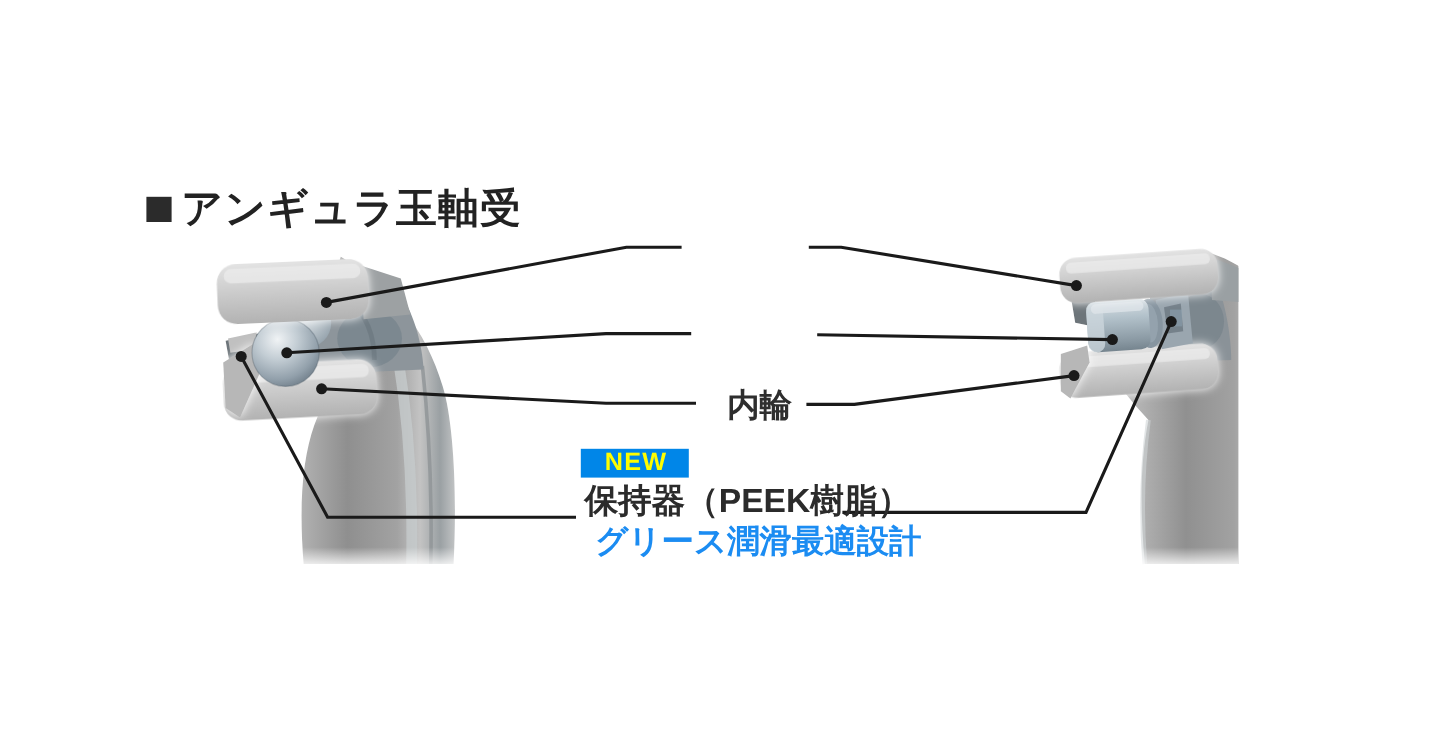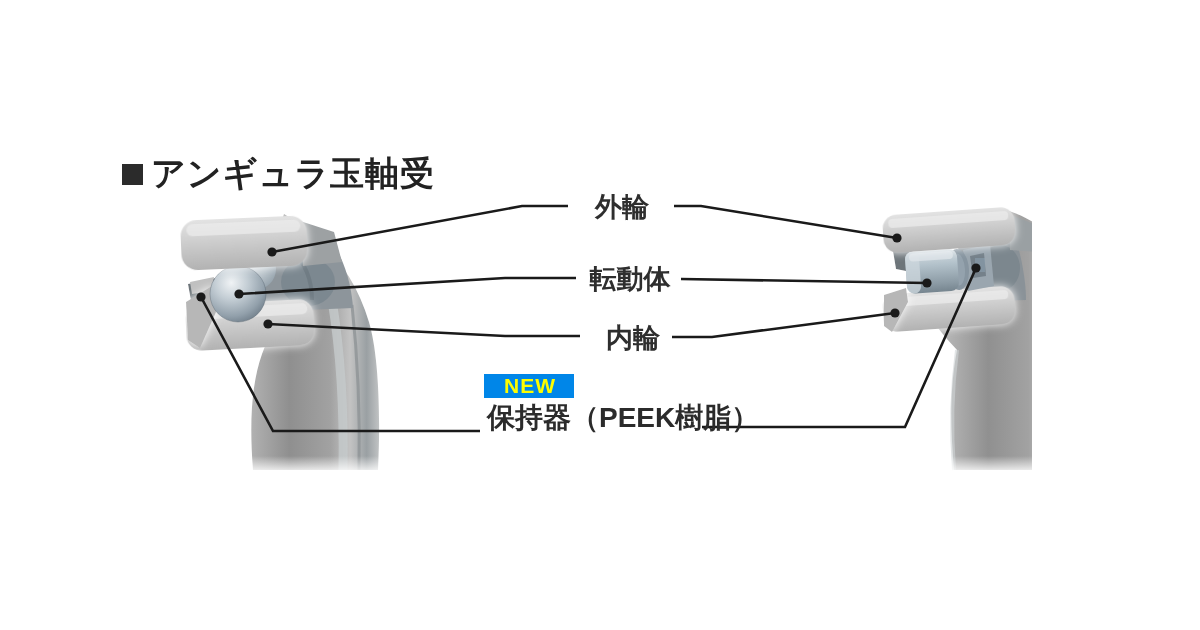--- a/index.html
+++ b/index.html
@@ -178,20 +178,19 @@
       <circle cx="976" cy="268" r="4.6"></circle>
     </g>
   </svg>
 
   <div class="overlay title title-left">
     <span class="sq"></span>
     <span>アンギュラ玉軸受</span>
   </div>
 
 
-  <div class="overlay callout co-outer">外輪</div>
-  <div class="overlay callout co-rolling">転動体</div>
   <div class="overlay callout co-inner">内輪</div>
 
   <div class="overlay badge-new">NEW</div>
   <div class="overlay label-cage">保持器（PEEK樹脂）</div>
+  <div class="overlay label-note">グリース潤滑最適設計</div>
 
 </div>
 
 </body></html>

